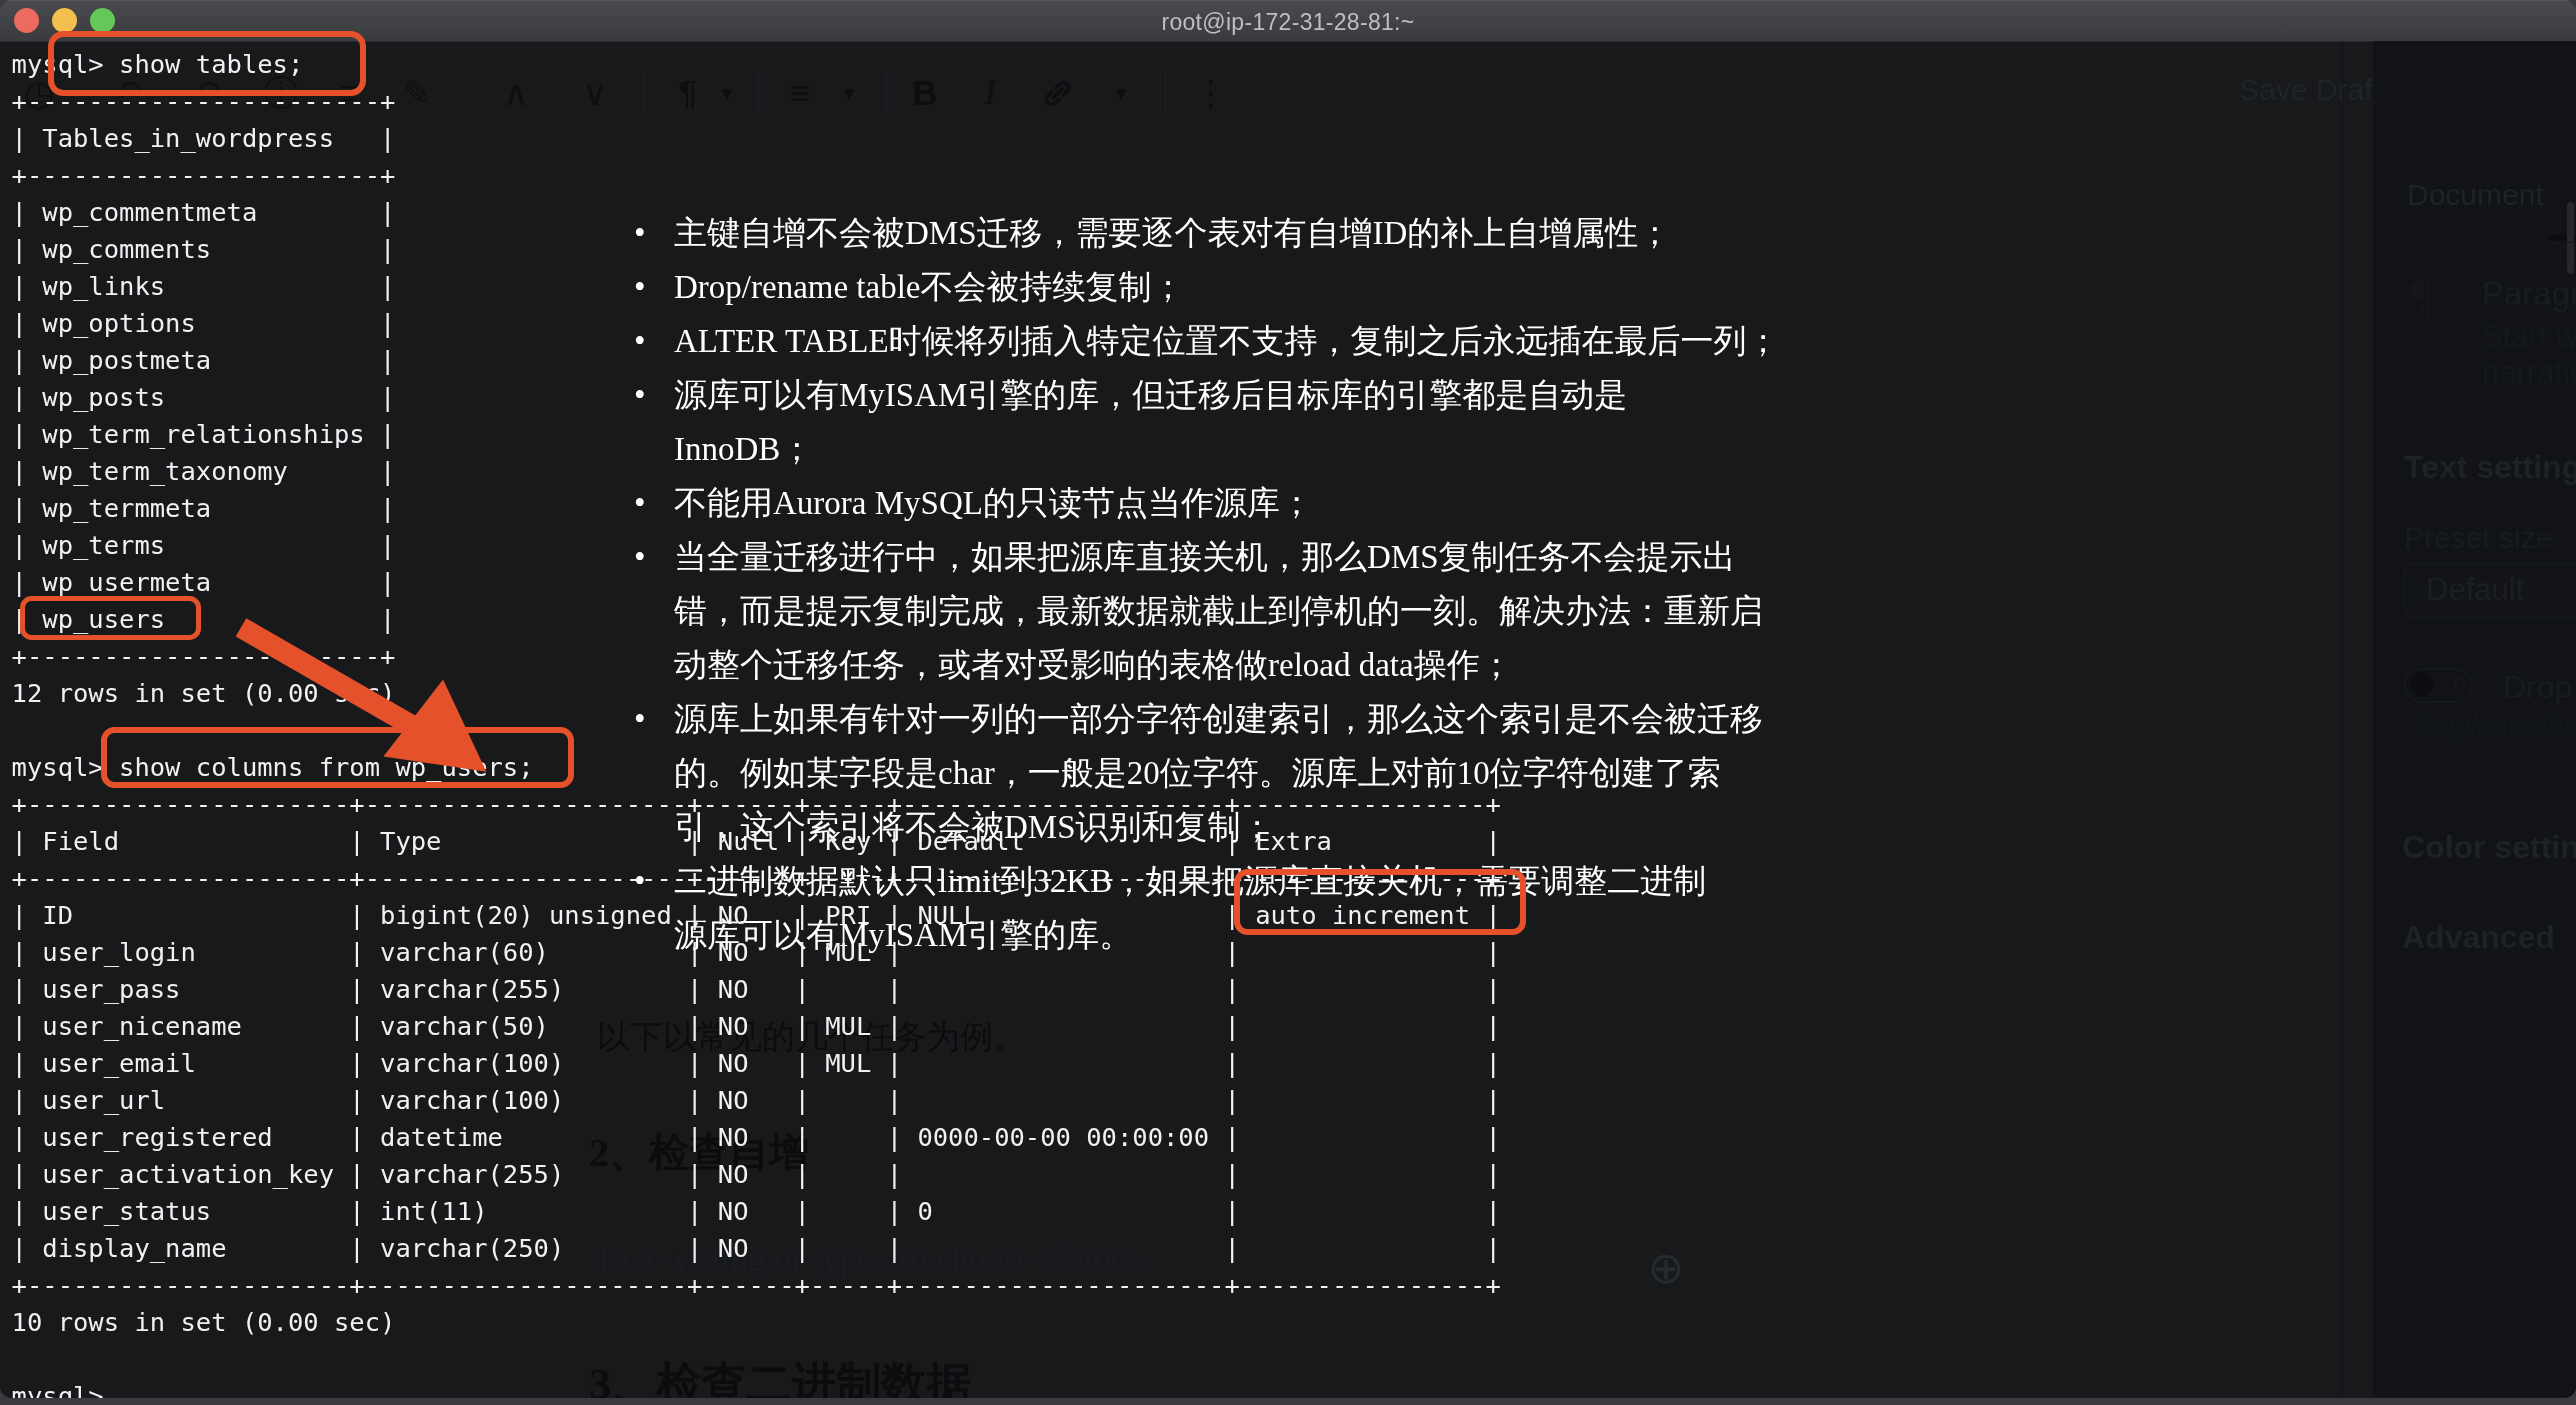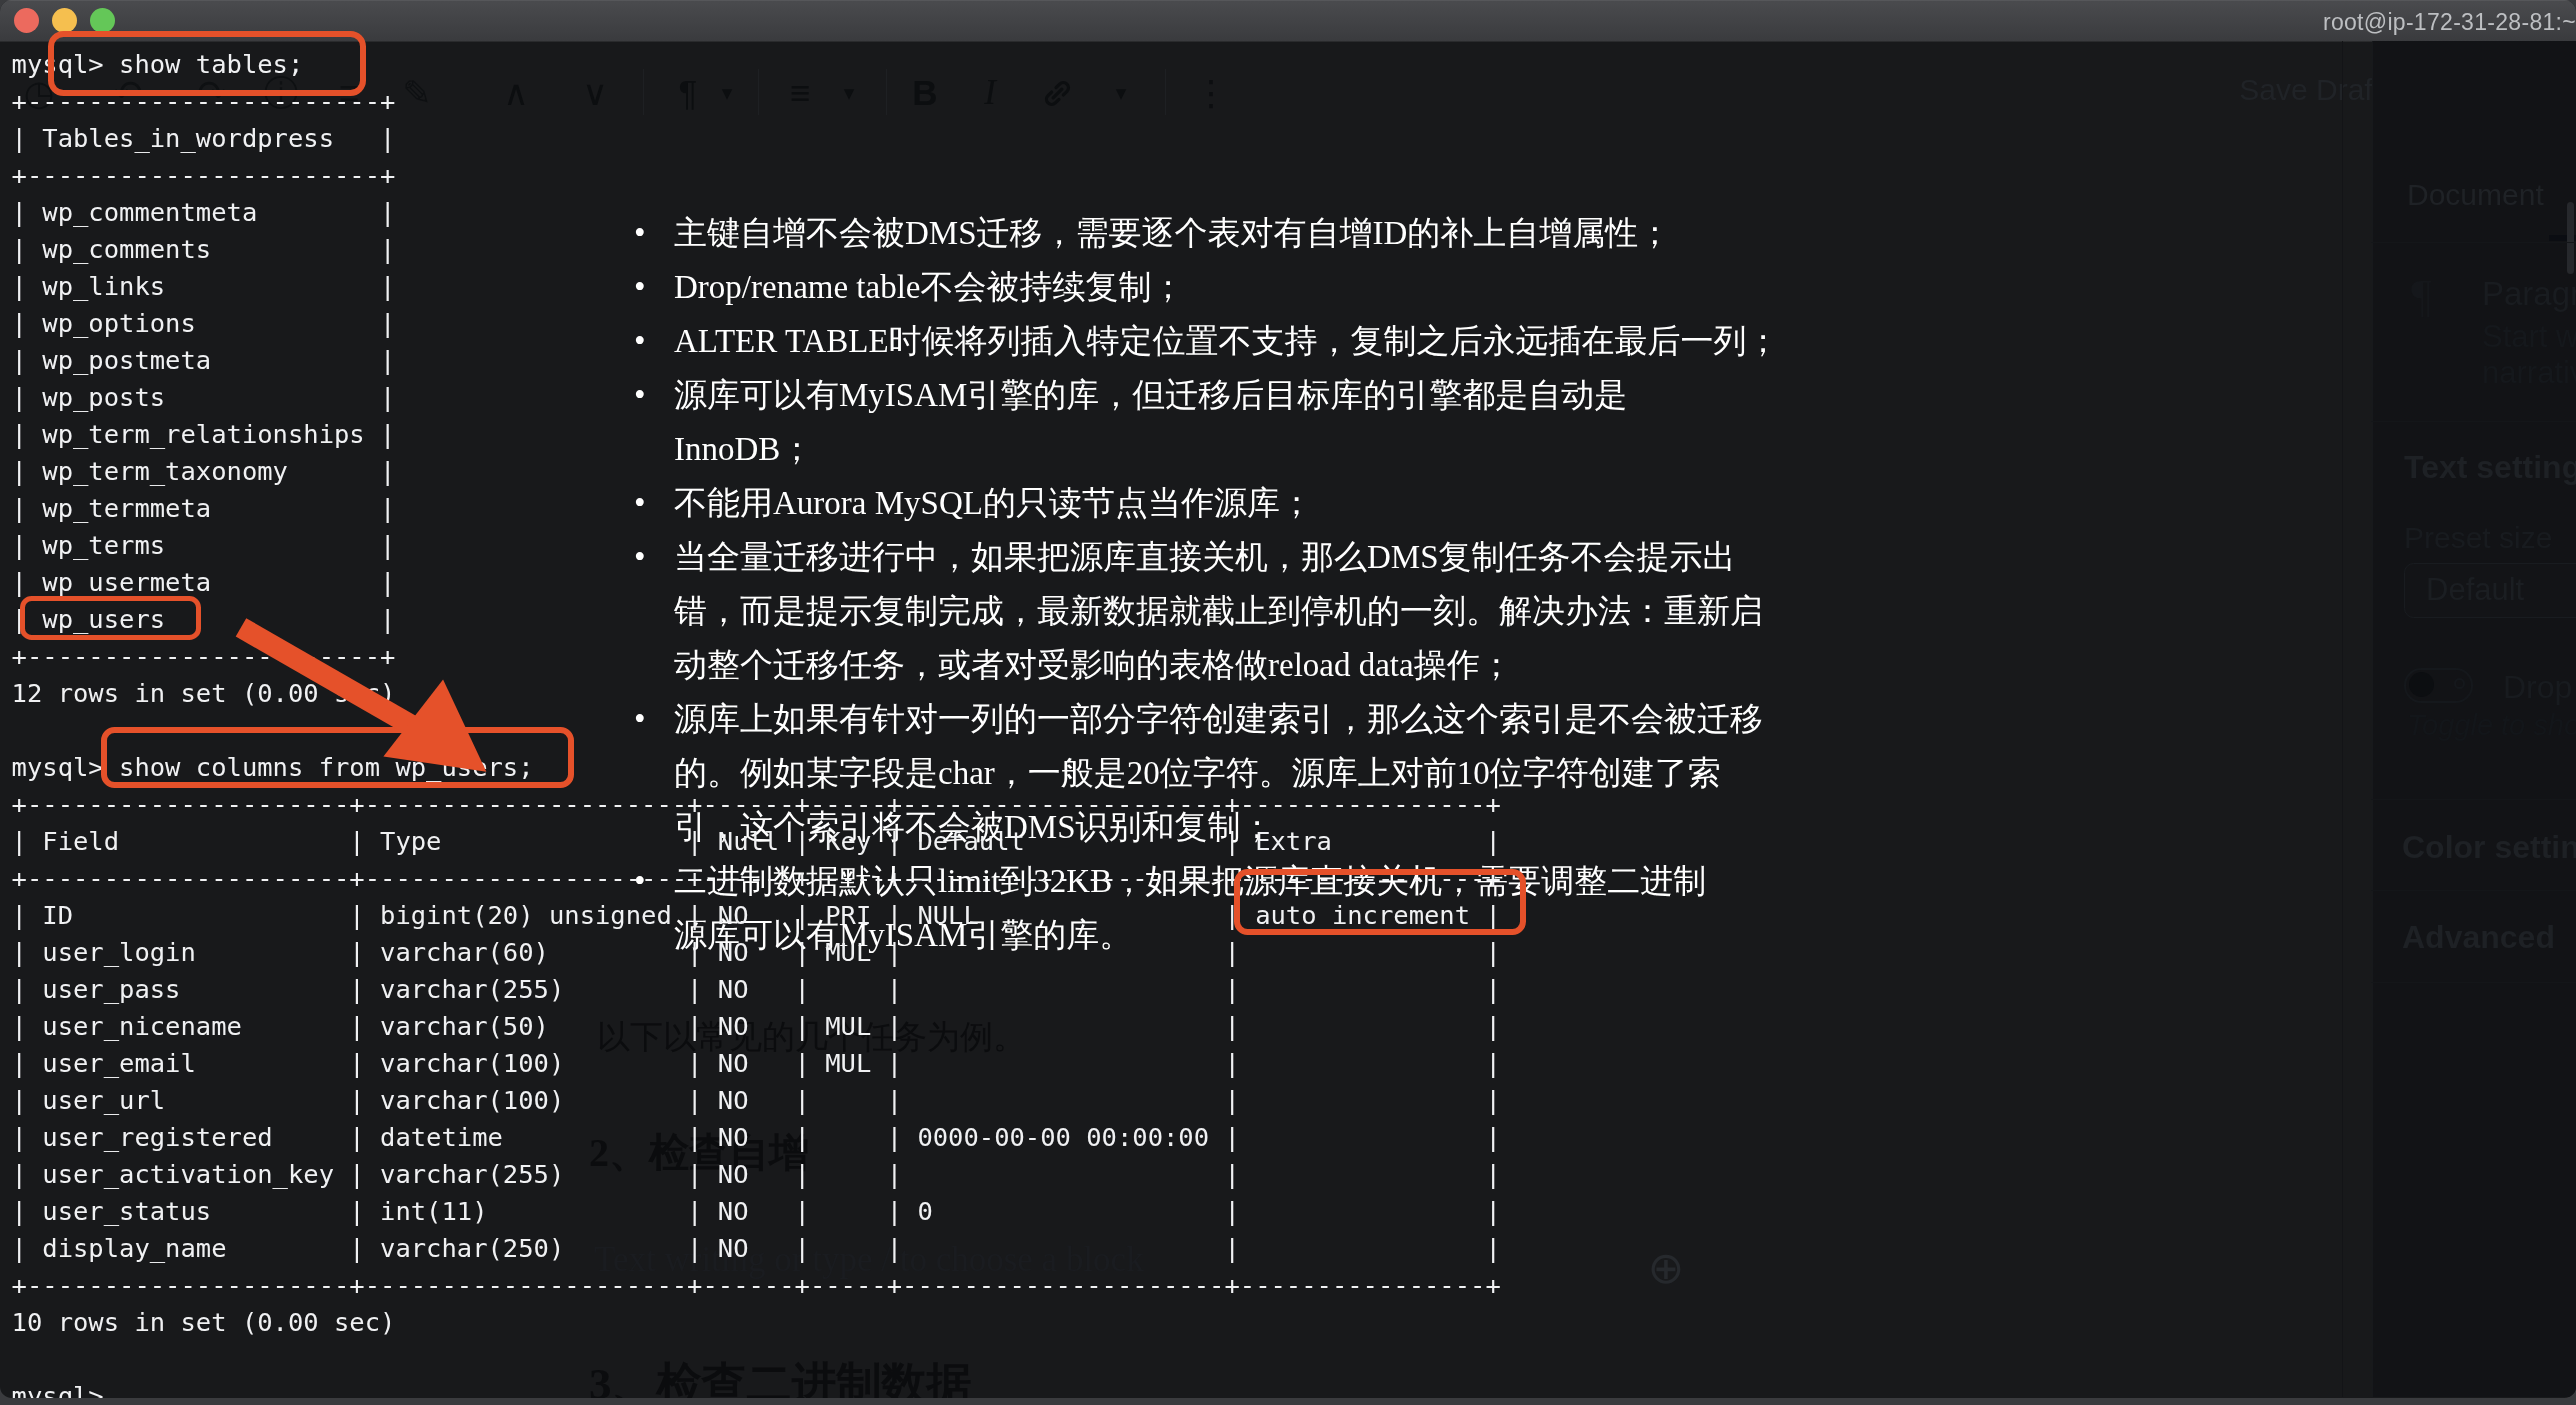--- a/index.html
+++ b/index.html
@@ -13,21 +13,21 @@
     position:absolute;left:0;top:0;width:2576px;height:1398px;
     background:#18191b;border-radius:11.6px;overflow:hidden;
   }
   .titlebar{
     position:absolute;left:0;top:0;width:100%;height:41px;
     background:linear-gradient(#4a4b4e,#3a3b3e);
     border-bottom:1px solid #2a2b2d;
     box-shadow:inset 0 1px 0 #56575a;
   }
   .titlebar .title{
-    position:absolute;left:0;right:0;top:8.7px;text-align:right;
+    position:absolute;left:0;right:0;top:8.7px;text-align:center;
     color:#bdbfc2;font-size:23px;letter-spacing:0.3px;
   }
   .tl{position:absolute;top:7.7px;width:25px;height:25px;border-radius:50%;}
   .tl.red{left:13.5px;background:#ec6a5e;}
   .tl.yellow{left:52px;background:#f5bf4f;}
   .tl.green{left:90px;background:#64c758;}
 
   
   .ghost{position:absolute;inset:0;z-index:1;}
   .g-icon{

